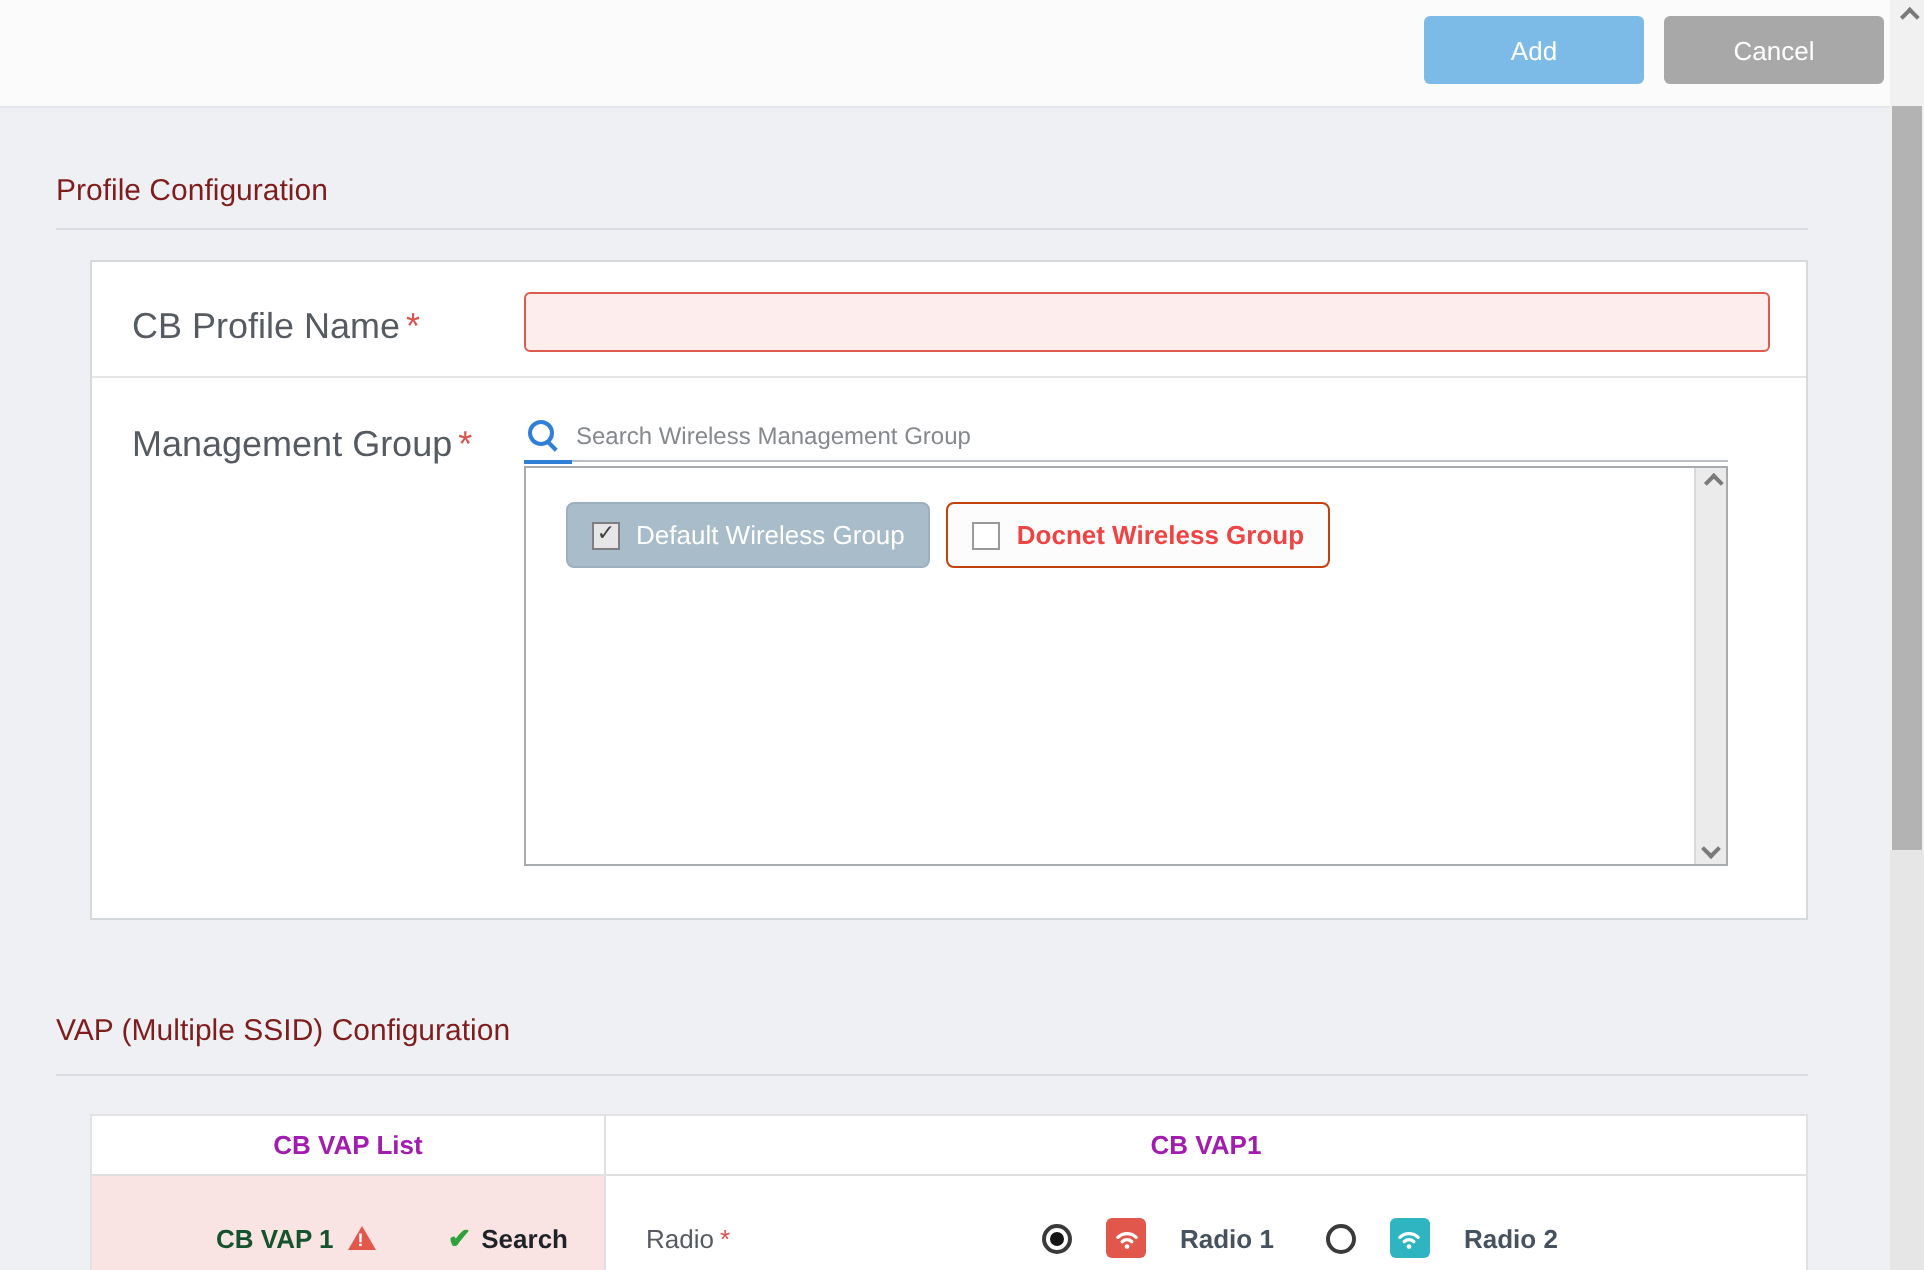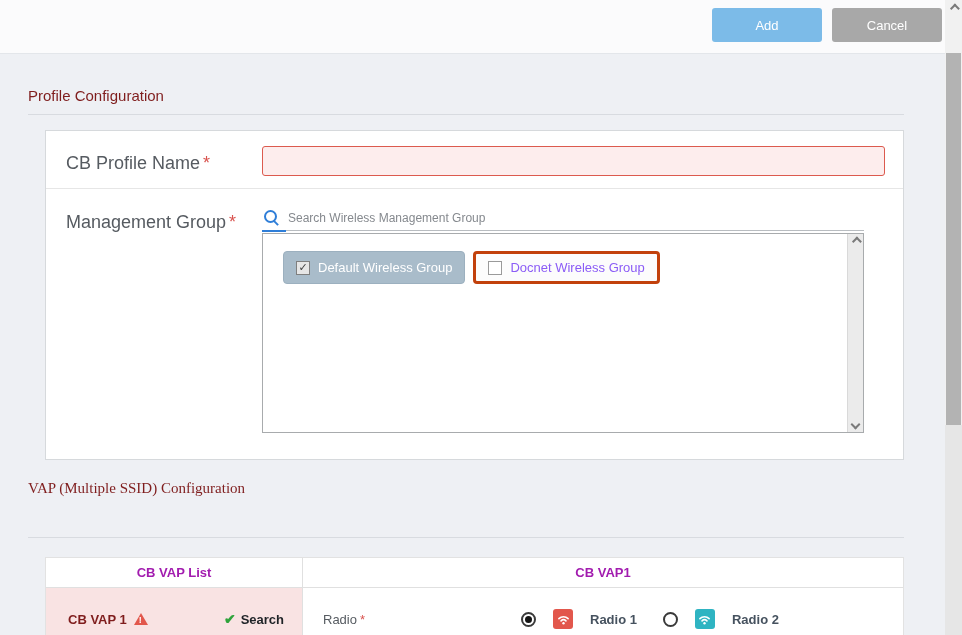--- a/index.html
+++ b/index.html
@@ -39,21 +39,21 @@
   .page-scrollbar .sb-track-low {
     position:absolute; top:425px; bottom:0; left:0; width:17px; background:#e6e6e6;
   }
   .chev { width:7px; height:7px; border-top:2px solid #7a7a7a; border-right:2px solid #7a7a7a; display:inline-block; }
   .chev.up   { transform:rotate(-45deg) translate(1px,1px); }
   .chev.down { transform:rotate(135deg); }
 
   
   .section-title { position:absolute; left:28px; font-size:15px; color:#7f1d1d; }
   .title-profile { top:87px; }
-  .title-vap     { top:480px;font-family:Liberation Serif, serif; }
+  .title-vap     { top:507px; }
   .rule { position:absolute; left:28px; width:876px; height:1px; background:#d8dbe0; }
   .rule-profile { top:114px; }
   .rule-vap     { top:537px; }
 
   
   .panel {
     position:absolute; left:45px; top:130px; width:859px; height:330px;
     background:#ffffff; border:1px solid #d6d9dc;
   }
   .panel .row-divider { position:absolute; left:0; top:57px; width:100%; height:1px; background:#e6e6e6; }
@@ -105,21 +105,21 @@
   }
   .box-scrollbar .bs-up   { position:absolute; top:4px; left:4px; }
   .box-scrollbar .bs-down { position:absolute; bottom:4px; left:4px; }
 
   .chips { position:absolute; left:20px; top:17px; display:flex; gap:8px; }
   .chip {
     height:33px; display:inline-flex; align-items:center; gap:8px;
     padding:0 12px; border-radius:4px; font-size:13px; cursor:pointer;
   }
   .chip.selected { background:var(--chip-selected-bg,#a9bcca); color:#ffffff; border:1px solid #9cb0bf; }
-  .chip.unselected { background:#fcfcfc; color:#8b5cf6; border:3px solid #c2410c; }
+  .chip.unselected { background:#fcfcfc; color:#ef4444; border:1px solid #c2410c;font-weight:bold; }
   .cb {
     width:14px; height:14px; display:inline-flex; align-items:center; justify-content:center;
     font-size:11px; line-height:1;
   }
   .cb.checked { background:#e6e6e6; border:1px solid #7f7f7f; color:#3f3f3f; }
   .cb.empty   { background:#ffffff; border:1px solid #9a9a9a; color:transparent; }
 
   
   .vap-table {
     position:absolute; left:45px; top:557px; width:859px; height:92px;
@@ -134,21 +134,21 @@
   .hc-list   { width:257px; border-right:1px solid #e0e0e0; }
   .hc-detail { flex:1; }
 
   .vap-row { display:flex; height:62px; }
   .vap-cell-list {
     width:257px; border-right:1px solid #e0e0e0;
     background:var(--vap-row-bg,#f9e3e3);
     display:flex; align-items:center; justify-content:space-between;
     padding:0 18px 0 22px; cursor:pointer;
   }
-  .vap-name { font-weight:bold; color:#7f1d1d; display:flex; align-items:center; gap:7px; }
+  .vap-name { font-weight:bold; color:#14532d; display:flex; align-items:center; gap:7px;margin-left:40px; }
   .warn-tri {
     position:relative; width:0; height:0;
     border-left:7px solid transparent; border-right:7px solid transparent;
     border-bottom:12px solid var(--warning-icon,#e2574c);
     display:inline-block;
   }
   .warn-tri::after {
     content:"!"; position:absolute; left:-2px; top:2px;
     color:#ffffff; font-size:9px; font-weight:bold;
   }

